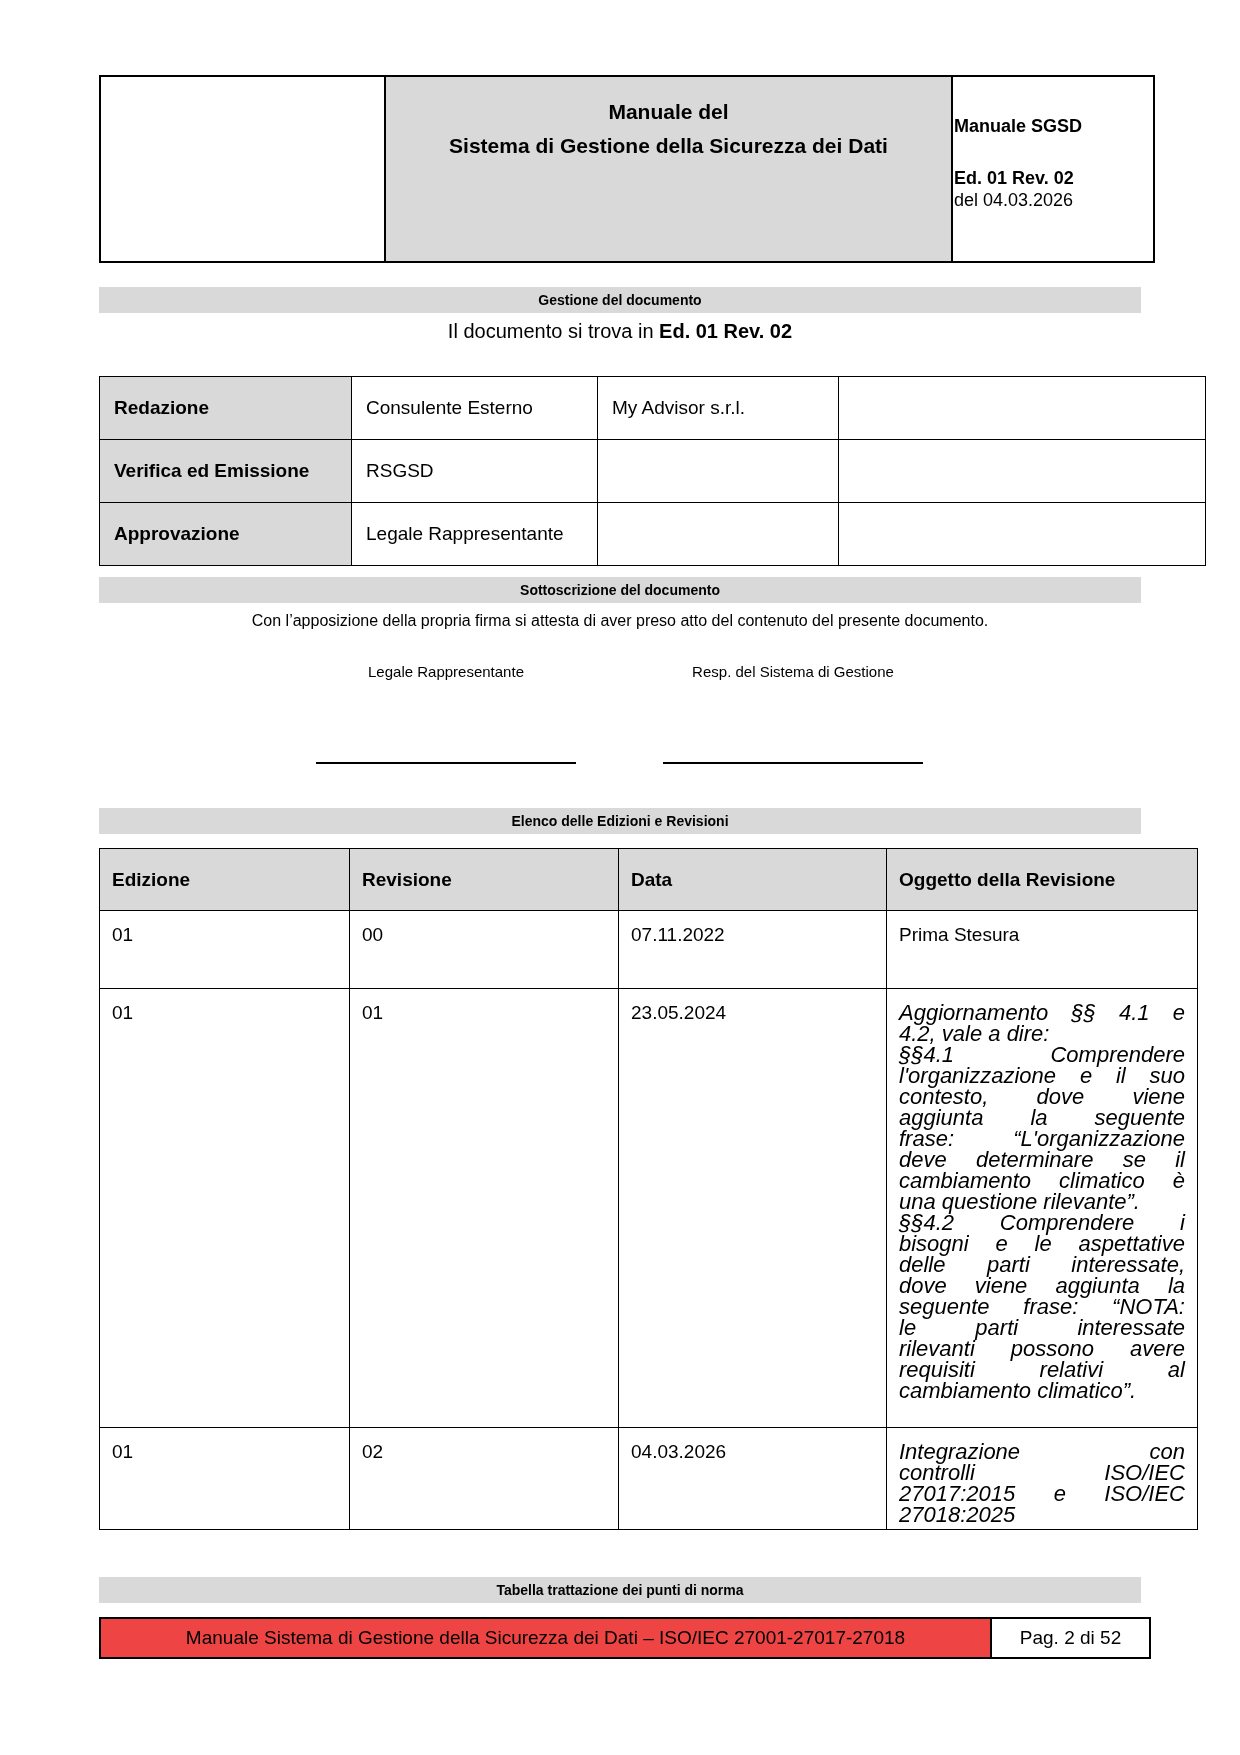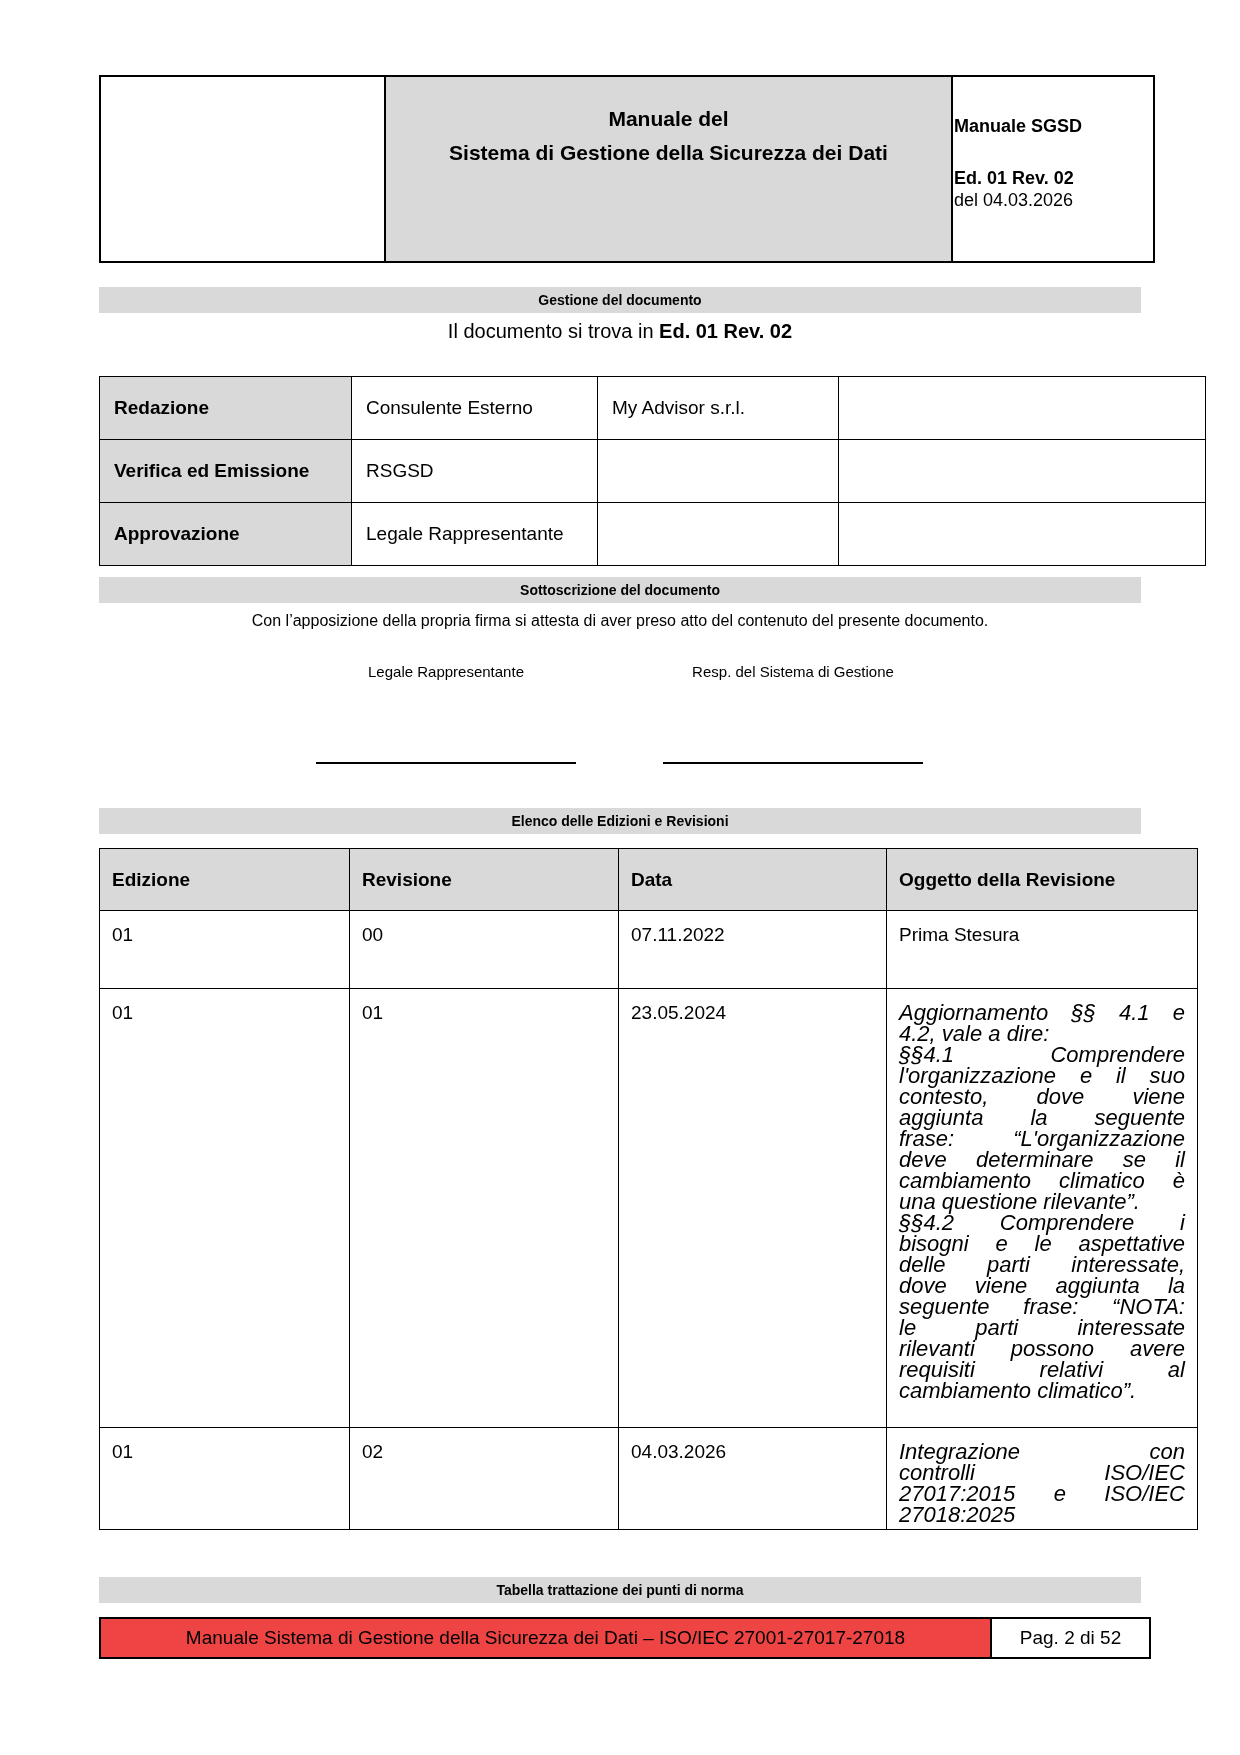--- a/index.html
+++ b/index.html
@@ -8,21 +8,21 @@
     font-family:"Liberation Sans",sans-serif;color:#000;overflow:hidden;
   }
   table{border-collapse:collapse;table-layout:fixed;position:absolute;left:99px;}
   td{overflow:hidden;}
 
   
   .htable{top:75px;width:1042px;height:188px;}
   .htable td{border:2px solid #000;vertical-align:top;}
   .h-logo{width:281px;background:#fff;}
   .h-title{width:563px;background:#d9d9d9;text-align:center;
-           font-weight:bold;font-size:21px;line-height:34px;padding-top:25px;}
+           font-weight:bold;font-size:21px;line-height:34px;padding-top:18px;}
   .h-code{width:198px;background:#fff;text-align:left;font-size:18px;line-height:22px;padding-top:38px;}
   .h-code .code{font-weight:bold;}
   .h-code .ed{font-weight:bold;margin-top:30px;}
 
   
   .band{position:absolute;left:99px;width:1042px;height:26px;background:#d9d9d9;
         font-weight:bold;font-size:14px;line-height:26px;text-align:center;}
   .band-gestione{top:287px;}
   .band-sottoscrizione{top:577px;}
   .band-elenco{top:808px;}

